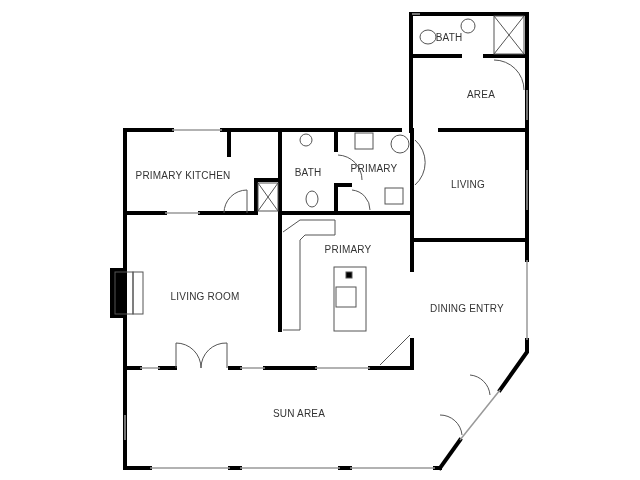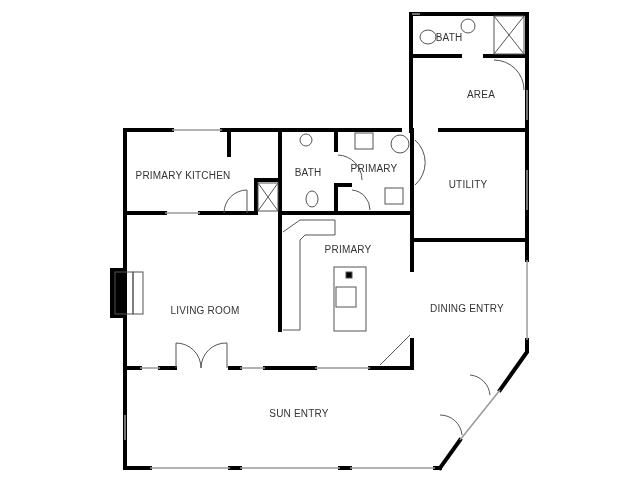--- a/index.html
+++ b/index.html
@@ -114,17 +114,17 @@
     <path d="M494 60 A30 30 0 0 1 524 90"></path>
     <path d="M380 365 L410 335"></path>
   </g>
 </svg>
 
 <div class="room-label" style="left:449px;top:37px">BATH</div>
 <div class="room-label" style="left:481px;top:94px">AREA</div>
 <div class="room-label" style="left:183px;top:175px">PRIMARY KITCHEN</div>
 <div class="room-label" style="left:308px;top:172px">BATH</div>
 <div class="room-label" style="left:374px;top:168px">PRIMARY</div>
-<div class="room-label" style="left:468px;top:184px">UTILITY</div>
+<div class="room-label" style="left:468px;top:184px">LIVING</div>
 <div class="room-label" style="left:348px;top:249px">PRIMARY</div>
-<div class="room-label" style="left:205px;top:310px">LIVING ROOM</div>
+<div class="room-label" style="left:205px;top:296px">LIVING ROOM</div>
 <div class="room-label" style="left:467px;top:308px">DINING ENTRY</div>
-<div class="room-label" style="left:299px;top:413px">SUN ENTRY</div>
+<div class="room-label" style="left:299px;top:413px">SUN AREA</div>
 
 </body></html>

